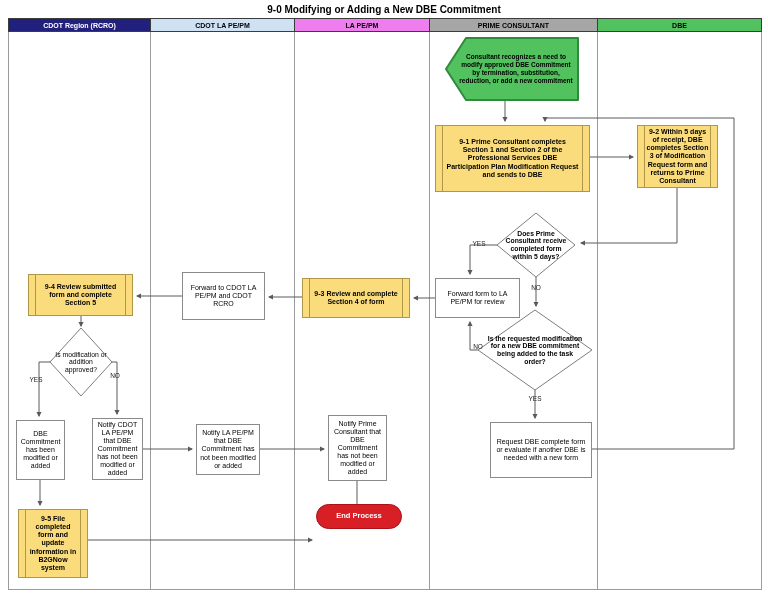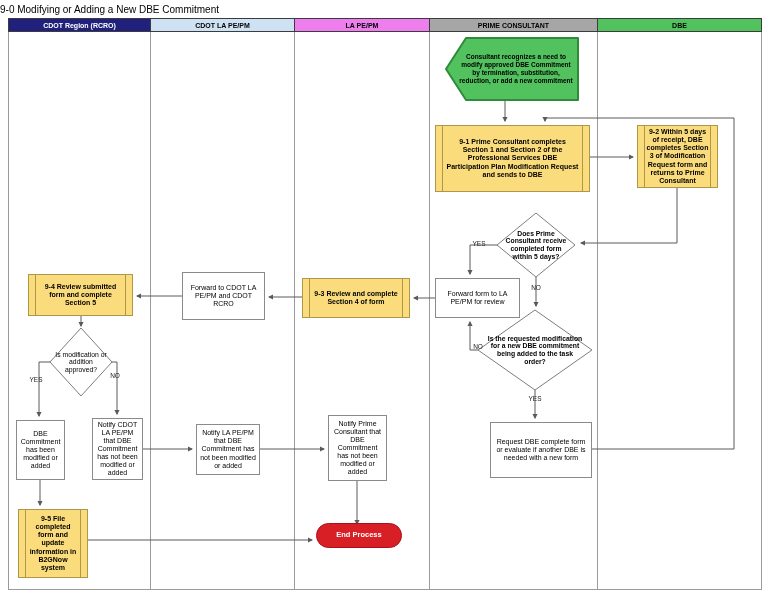--- a/index.html
+++ b/index.html
@@ -1,19 +1,19 @@
 <!DOCTYPE html>
 <html><head>
 <meta charset="utf-8">
 <style>
   html,body{margin:0;padding:0;background:#fff;}
   body{width:768px;height:599px;position:relative;overflow:hidden;
        font-family:"Liberation Sans",sans-serif;color:#000;}
-  .title{position:absolute;left:0;right:0;top:4px;text-align:left;
-         font-size:10px;font-weight:normal;z-index:3;}
+  .title{position:absolute;left:0;right:0;top:4px;text-align:center;
+         font-size:10px;font-weight:bold;z-index:3;}
   .frame{position:absolute;left:8px;top:18px;width:754px;height:572px;
          border:1px solid #9b9b9b;box-sizing:border-box;z-index:0;background:#fff;}
   .vline{position:absolute;top:31px;height:559px;width:1px;background:#9b9b9b;z-index:0;}
   .lane-head{position:absolute;top:18px;height:14px;display:flex;align-items:center;
          justify-content:center;font-size:7px;font-weight:bold;
          border:1px solid #3c3c3c;box-sizing:border-box;z-index:3;}
   svg.overlay{position:absolute;left:0;top:0;z-index:1;}
   .box{position:absolute;display:flex;align-items:center;justify-content:center;
        text-align:center;font-size:7px;line-height:1.15;box-sizing:border-box;z-index:2;}
   .white{background:#fff;border:1px solid #8a8a8a;padding:1px 3px;}
@@ -97,21 +97,21 @@
 <div class="box yellow" style="left:637px;top:125px;width:81px;height:63px;padding:1px 8px">
   <span>9-2 Within 5 days of receipt, DBE completes Section 3 of Modification Request form and returns to Prime Consultant</span>
 </div>
 
 <div class="box yellow" style="left:302px;top:278px;width:108px;height:40px">
   <span>9-3 Review and complete Section 4 of form</span>
 </div>
 <div class="box white" style="left:328px;top:415px;width:59px;height:66px">
   <span>Notify Prime Consultant that DBE Commitment has not been modified or added</span>
 </div>
-<div class="box end-oval" style="left:316px;top:523px;width:86px;height:25px">
+<div class="box end-oval" style="left:316px;top:504px;width:86px;height:25px">
   <span>End Process</span>
 </div>
 
 <div class="box white" style="left:182px;top:272px;width:83px;height:48px">
   <span>Forward to CDOT LA PE/PM and CDOT RCRO</span>
 </div>
 <div class="box white" style="left:196px;top:424px;width:64px;height:51px">
   <span>Notify LA PE/PM that DBE Commitment has not been modified or added</span>
 </div>
 

